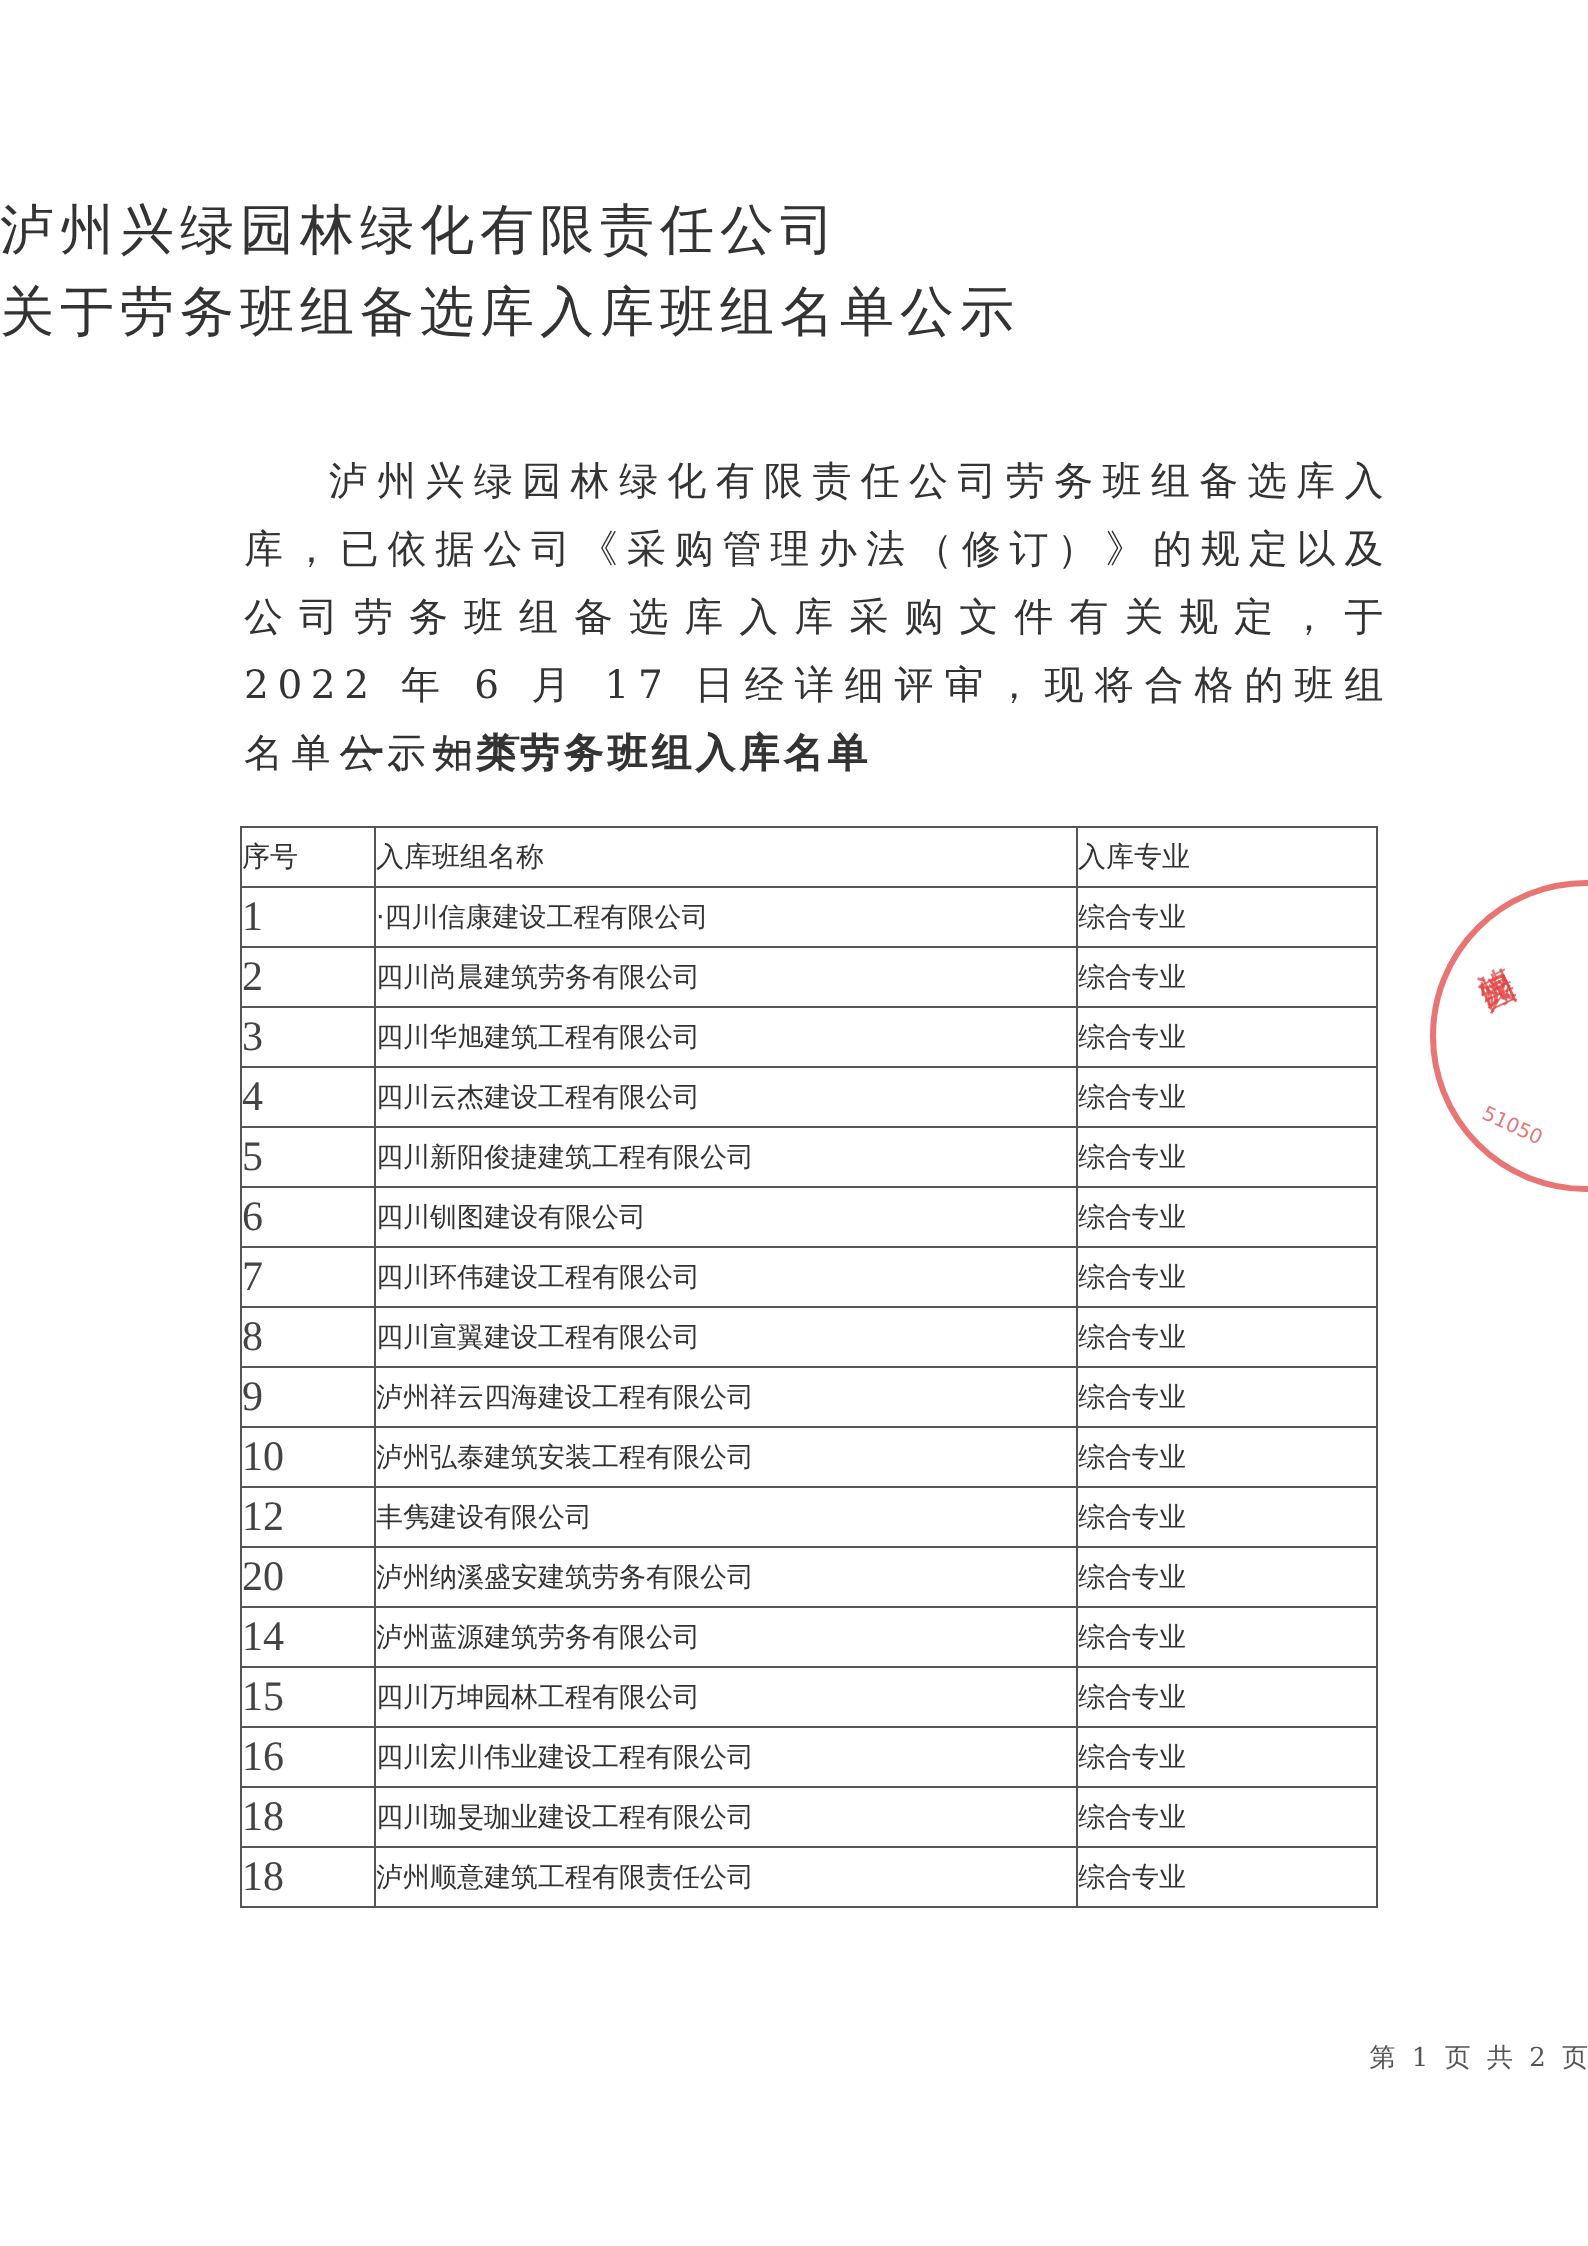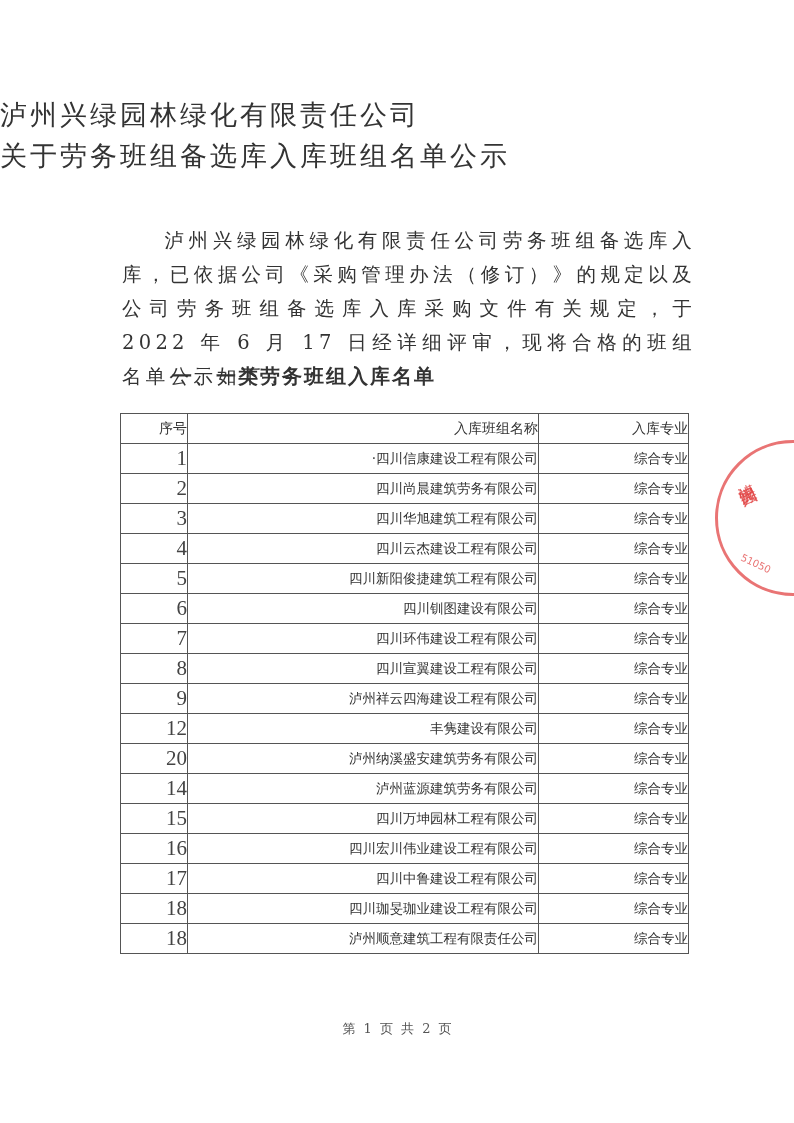--- a/index.html
+++ b/index.html
@@ -23,29 +23,29 @@
   .section {
     position: absolute; left: 160px; top: 363px;
     font-family: "DejaVu Sans", "Liberation Sans", sans-serif;
     font-size: 20px; font-weight: bold; letter-spacing: 2px; color: #333; margin-left: 12px;
   }
   table.list {
     position: absolute; left: 120px; top: 413px; width: 568px;
     border-collapse: collapse; table-layout: fixed;
   }
   table.list th, table.list td {
-    border: 1px solid #555; height: 29px; padding: 0; text-align: right; vertical-align: middle;
+    border: 1px solid #555; height: 29px; padding: 0; text-align: left; vertical-align: middle;
     font-size: 14.5px; color: #333;
   }
   table.list th { font-weight: normal; font-family: "DejaVu Sans", "Liberation Sans", sans-serif; font-size: 14px; }
   table.list td.num { font-family: "Liberation Serif", serif; font-size: 21px; color: #444; }
   table.list td.name { font-family: "DejaVu Sans", "Liberation Sans", sans-serif; font-size: 13.5px; }
   table.list td.spec { font-family: "DejaVu Sans", "Liberation Sans", sans-serif; font-size: 13.5px; }
   .footer {
-    position: absolute; top: 1020px; left: 0; width: 794px; text-align: center;
+    position: absolute; top: 1020px; left: 0; width: 794px; text-align: right;
     font-size: 13px; color: #555; word-spacing: 4px;
   }
   .stamp {
     position: absolute; left: 715px; top: 440px; width: 150px; height: 150px;
     border: 3px solid rgba(225, 70, 70, 0.75); border-radius: 50%;
     overflow: hidden;
   }
   .stamp-text {
     position: absolute; left: 10px; top: 30px; color: rgba(225, 70, 70, 0.75);
     font-family: "DejaVu Serif", serif; font-size: 17px; writing-mode: vertical-rl; transform: rotate(-25deg);
@@ -119,20 +119,25 @@
         <td class="num">8</td>
         <td class="name">四川宣翼建设工程有限公司</td>
         <td class="spec">综合专业</td>
       </tr>
       <tr>
         <td class="num">9</td>
         <td class="name">泸州祥云四海建设工程有限公司</td>
         <td class="spec">综合专业</td>
       </tr>
       <tr>
+        <td class="num">10</td>
+        <td class="name">泸州弘泰建筑安装工程有限公司</td>
+        <td class="spec">综合专业</td>
+      </tr>
+      <tr>
         <td class="num">12</td>
         <td class="name">丰隽建设有限公司</td>
         <td class="spec">综合专业</td>
       </tr>
       <tr>
         <td class="num">20</td>
         <td class="name">泸州纳溪盛安建筑劳务有限公司</td>
         <td class="spec">综合专业</td>
       </tr>
       <tr>
@@ -144,25 +149,20 @@
         <td class="num">15</td>
         <td class="name">四川万坤园林工程有限公司</td>
         <td class="spec">综合专业</td>
       </tr>
       <tr>
         <td class="num">16</td>
         <td class="name">四川宏川伟业建设工程有限公司</td>
         <td class="spec">综合专业</td>
       </tr>
       <tr>
-        <td class="num">17</td>
-        <td class="name">四川中鲁建设工程有限公司</td>
-        <td class="spec">综合专业</td>
-      </tr>
-      <tr>
         <td class="num">18</td>
         <td class="name">四川珈旻珈业建设工程有限公司</td>
         <td class="spec">综合专业</td>
       </tr>
       <tr>
         <td class="num">18</td>
         <td class="name">泸州顺意建筑工程有限责任公司</td>
         <td class="spec">综合专业</td>
       </tr>
     </tbody>

